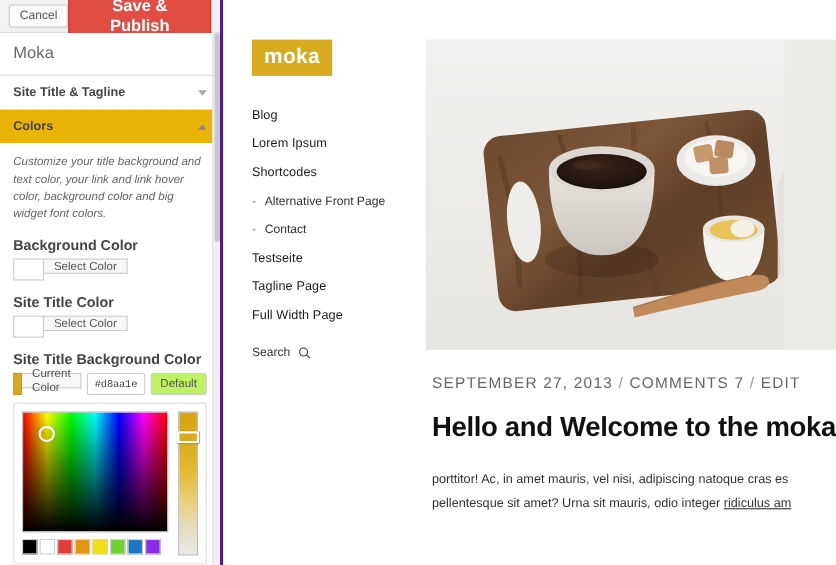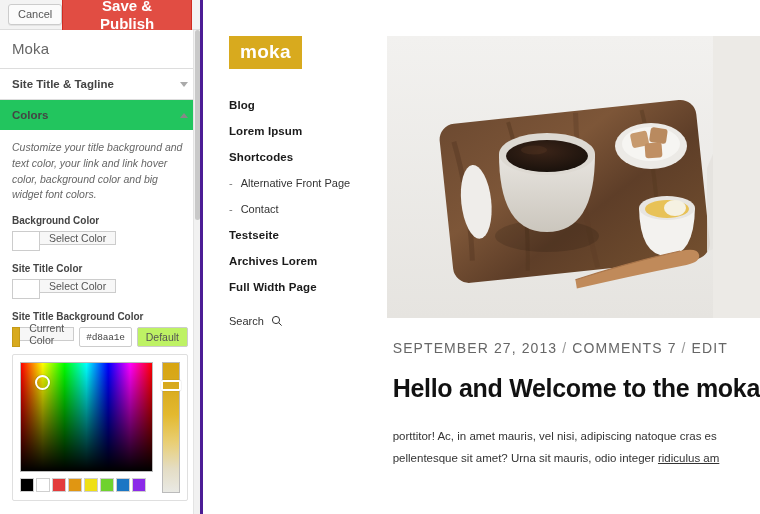--- a/index.html
+++ b/index.html
@@ -41,33 +41,33 @@
     padding:10px 12px 11px 12px;
     font-size:15px;color:#666;font-weight:400;
     border-bottom:1px solid #dddddd;background:#fff;
     letter-spacing:.1px;
   }
   .accordion-section{border-bottom:1px solid #dddddd;}
   .acc-head{
     height:30px;display:flex;align-items:center;justify-content:space-between;
     padding:0 12px;box-sizing:border-box;cursor:pointer;background:#fff;
   }
-  .acc-head.open{background:#22c55e;}
+  .acc-head.open{background:#eab308;}
   .acc-head .lbl{font-size:11.5px;font-weight:bold;color:#444;}
   .chev{width:0;height:0;border-left:4px solid transparent;border-right:4px solid transparent;}
   .chev.down{border-top:5px solid #aaaaaa;}
   .chev.up{border-bottom:5px solid #888888;}
   .acc-body{padding:10px 12px 6px 12px;}
   .desc{
     font-size:10.5px;line-height:1.5;color:#666;font-style:italic;
     margin:0 0 12px 0;
   }
   .field{margin-bottom:12px;}
   .field-label{
-    font-size:10px;font-weight:bold;color:#444;
+    font-size:13px;font-weight:bold;color:#444;
     margin-bottom:5px;display:block;
   }
   .picker-row{display:flex;align-items:stretch;}
   .swatch{
     width:28px;height:20px;border:1px solid #cccccc;
     background:#fff;box-sizing:border-box;
   }
   .pick-btn{
     font-size:10.5px;color:#555;background:#f7f7f7;
     border:1px solid #cccccc;border-left:none;
@@ -141,21 +141,21 @@
     display:flex;
   }
   .site-left{width:222px;padding:36px 0 0 26px;box-sizing:border-box;}
   .logo{
     display:inline-block;background:#d8aa1e;color:#fff;
     font-size:19px;font-weight:bold;letter-spacing:.3px;
     padding:5px 11px 6px 11px;
   }
   .nav{margin-top:30px;}
   .nav-item{
-    font-size:11.5px;font-weight:bold;color:#1a1a1a;
+    font-size:11.5px;font-weight:normal;color:#1a1a1a;
     margin-bottom:14px;cursor:pointer;letter-spacing:.1px;
   }
   .nav-sub{
     font-size:11px;font-weight:normal;color:#333;
     margin-bottom:14px;cursor:pointer;display:flex;
   }
   .nav-sub .dash{color:#777;margin-right:8px;}
   .search-row{
     margin-top:22px;display:flex;align-items:center;
     font-size:11px;color:#333;cursor:text;
@@ -282,21 +282,21 @@
         <div class="nav-item">Shortcodes</div>
         <div class="nav-sub">
           <span class="dash">-</span>
           <span>Alternative Front Page</span>
         </div>
         <div class="nav-sub">
           <span class="dash">-</span>
           <span>Contact</span>
         </div>
         <div class="nav-item">Testseite</div>
-        <div class="nav-item">Archives Lorem</div>
+        <div class="nav-item">Tagline Page</div>
         <div class="nav-item">Full Width Page</div>
       </div>
 
       <div class="search-row">
         <span>Search</span>
         <span class="mag">
           <svg width="12" height="12" viewBox="0 0 12 12">
             <circle cx="5" cy="5" r="3.6" fill="none" stroke="#333" stroke-width="1"></circle>
             <line x1="7.7" y1="7.7" x2="10.6" y2="10.6" stroke="#333" stroke-width="1"></line>
           </svg>

